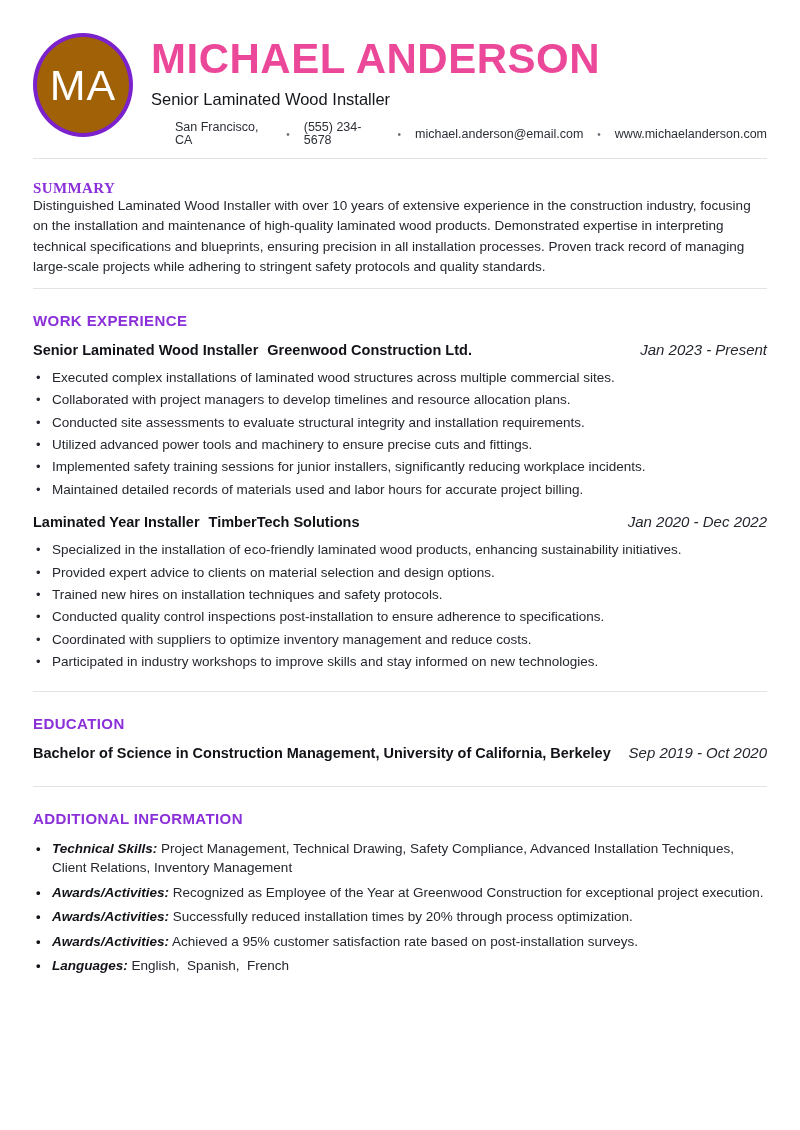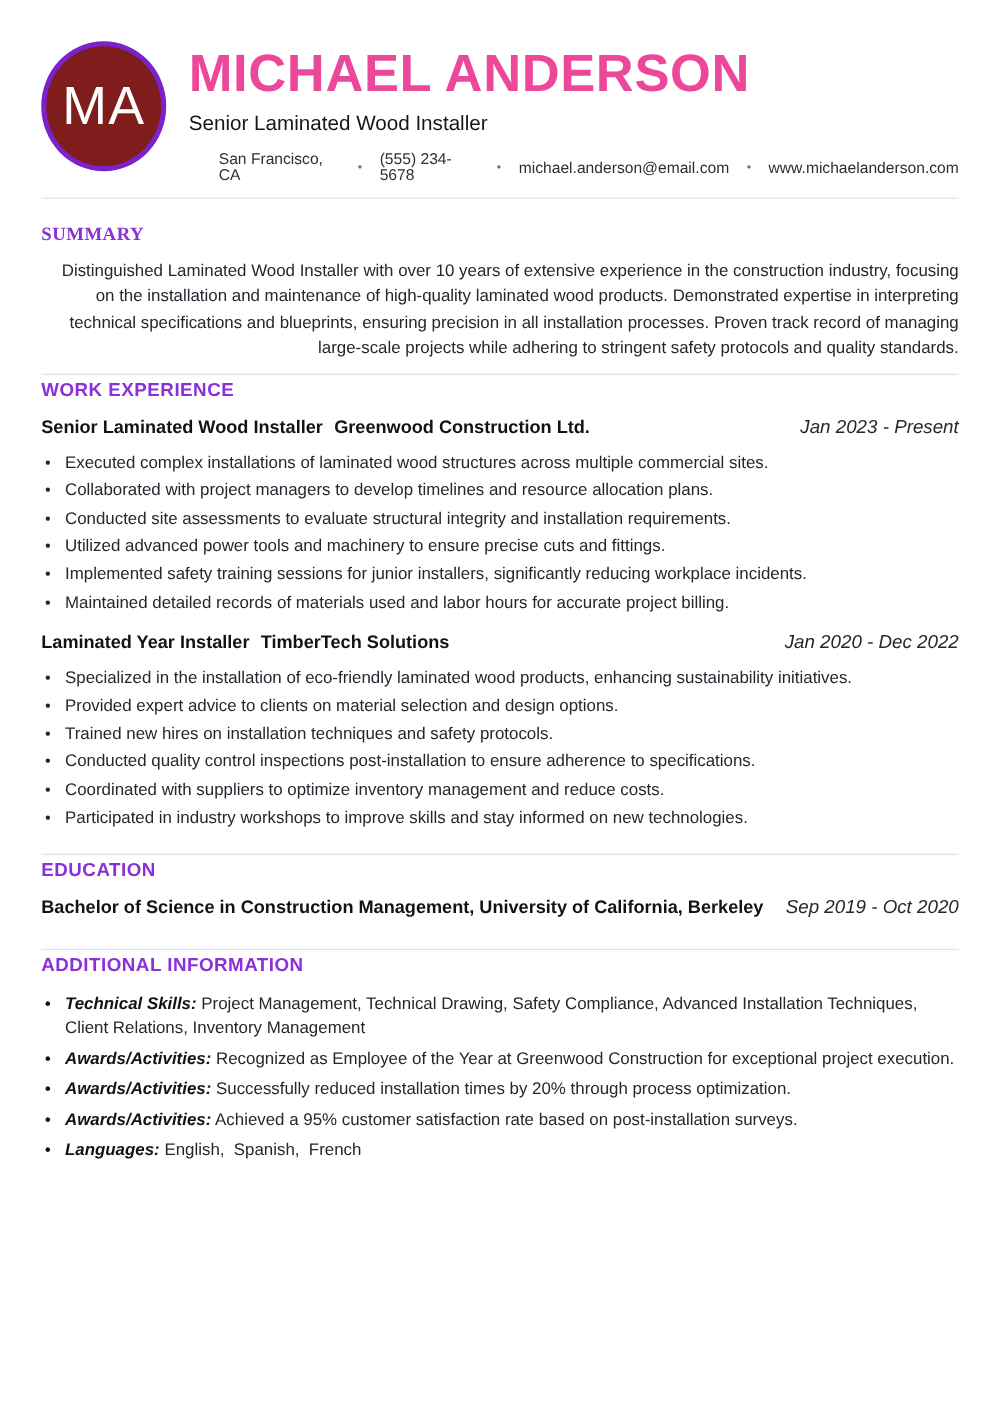--- a/index.html
+++ b/index.html
@@ -10,21 +10,21 @@
     font-family: "Liberation Sans", sans-serif;
     color: #24272e;
   }
   .page { padding: 0 33px; }
 
   
   .header { display: flex; align-items: flex-start; gap: 18px; padding-top: 33px; }
   .avatar {
     width: 100px; height: 104px; flex: 0 0 auto;
     border-radius: 50%;
-    background: #7f1d1d;
+    background: #a16207;
     border: 4px solid #7c22cc;
     display: flex; align-items: center; justify-content: center;
     color: #ffffff; font-size: 43px; font-weight: 500; letter-spacing: 1px;
   }
   .header-text { padding-top: 8px; }
   .candidate-name {
     font-size: 42px; font-weight: 700; color: #ec4899; letter-spacing: 0.5px;
     line-height: 36px;
   }
   .candidate-title { margin-top: 14px; font-size: 16.5px; color: #15171c; line-height: 17px; }
@@ -34,29 +34,28 @@
   }
   .contact-sep { color: #6b7078; font-size: 10px; margin: 0 14px; }
 
   .divider { border: none; border-top: 1px solid #e3e3e5; margin-top: 11px; }
   .divider.d2 { margin-top: 10px; }
   .divider.d3 { margin-top: 18px; }
   .divider.d4 { margin-top: 24px; }
 
   
   .section-heading {
-    margin-top: 5px;
+    margin-top: 24px;
     font-size: 15px; font-weight: 700; color: #8b2fd9; letter-spacing: 0.4px;
     line-height: 16px;
   }
   .section-heading.first { margin-top: 21px; font-family: Liberation Serif, serif; }
   .summary-text {
-    margin-top: 11px; font-size: 13.5px; line-height: 20.4px; color: #24272e;
+    font-size: 13.5px; line-height: 20.4px; color: #24272e;
     max-width: 737px;
-    text-align: right;
   }
 
   
   .entry-row {
     margin-top: 13px;
     display: flex; justify-content: space-between; align-items: baseline;
   }
   .entry-title { font-size: 14.5px; font-weight: 700; color: #111318; line-height: 16.5px; }
   .entry-company { margin-left: 9px; }
   .entry-dates {

